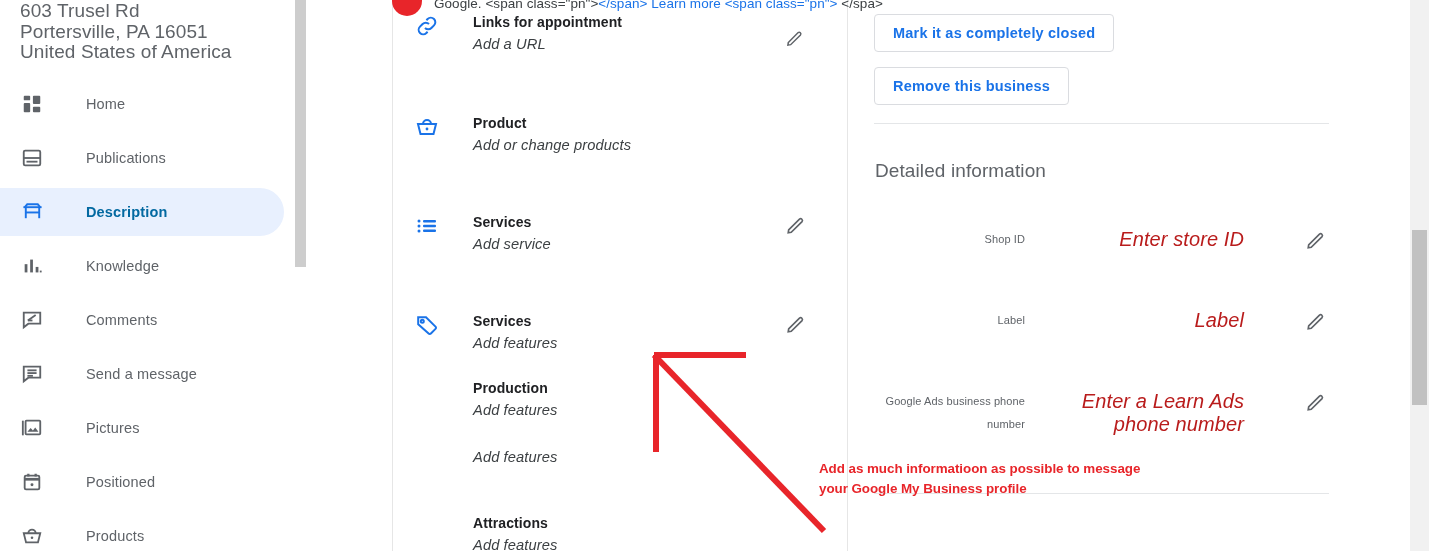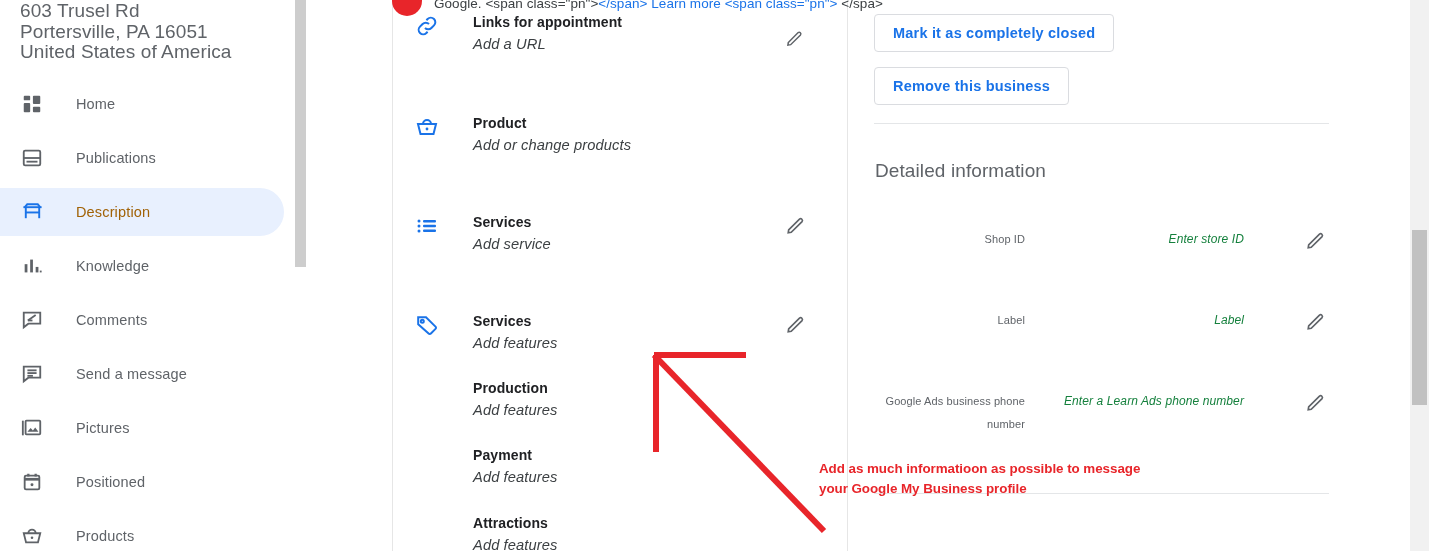--- a/index.html
+++ b/index.html
@@ -41,25 +41,25 @@
     color: #5f6368;
     font-size: 14.5px;
     letter-spacing: .15px;
   }
   .nav-item .ic {
     width: 24px; height: 24px;
     flex: 0 0 24px;
     display: flex; align-items: center; justify-content: center;
     color: #5f6368;
   }
-  .nav-item .lbl { margin-left: 32px; white-space: nowrap; }
+  .nav-item .lbl { margin-left: 42px; white-space: nowrap; }
   .nav-item.active {
     background: #e8f0fe;
-    color: #a16207;
-    font-weight: 400;
+    color: #0369a1;
+    font-weight: 700;
   }
   .nav-item.active .ic { color: #1a73e8; }
   .nav-item .ic svg { display:block; }
 
   
   #sb-track {
     position: absolute; left: 295px; top: 0;
     width: 11px; height: 551px;
     background: #ffffff;
   }
@@ -162,21 +162,21 @@
   .d-row { position: absolute; left: 0; width: 562px; }
   .d-label {
     position: absolute; left: 27px; top: 0;
     width: 150px;
     font-size: 11px; color: #5f6368;
     line-height: 22.5px; letter-spacing: .1px;
   }
   .d-value {
     position: absolute; left: 186px; top: 0;
     width: 210px;
-    font-size: 12px; font-style: italic; color: #15803d;
+    font-size: 20px; font-style: italic; color: #b91c1c;
     line-height: 22.5px; letter-spacing: .1px;
   }
   .d-pencil {
     position: absolute; left: 457px; top: 1px;
     width: 22px; height: 22px; color: #5f6368;
   }
   .d-pencil svg { display: block; }
 
   
   #annot-arrow {
@@ -420,21 +420,20 @@
       <div class="m-ic"></div>
       <div class="m-txt">
         <div class="m-title">Production</div>
         <div class="m-sub">Add features</div>
       </div>
     </div>
 
     <div class="m-row" style="top:445px;">
       <div class="m-ic"></div>
       <div class="m-txt">
-        <div class="m-title">Payment</div>
         <div class="m-sub">Add features</div>
       </div>
     </div>
 
     <div class="m-row" style="top:513px;">
       <div class="m-ic"></div>
       <div class="m-txt">
         <div class="m-title">Attractions</div>
         <div class="m-sub">Add features</div>
       </div>

